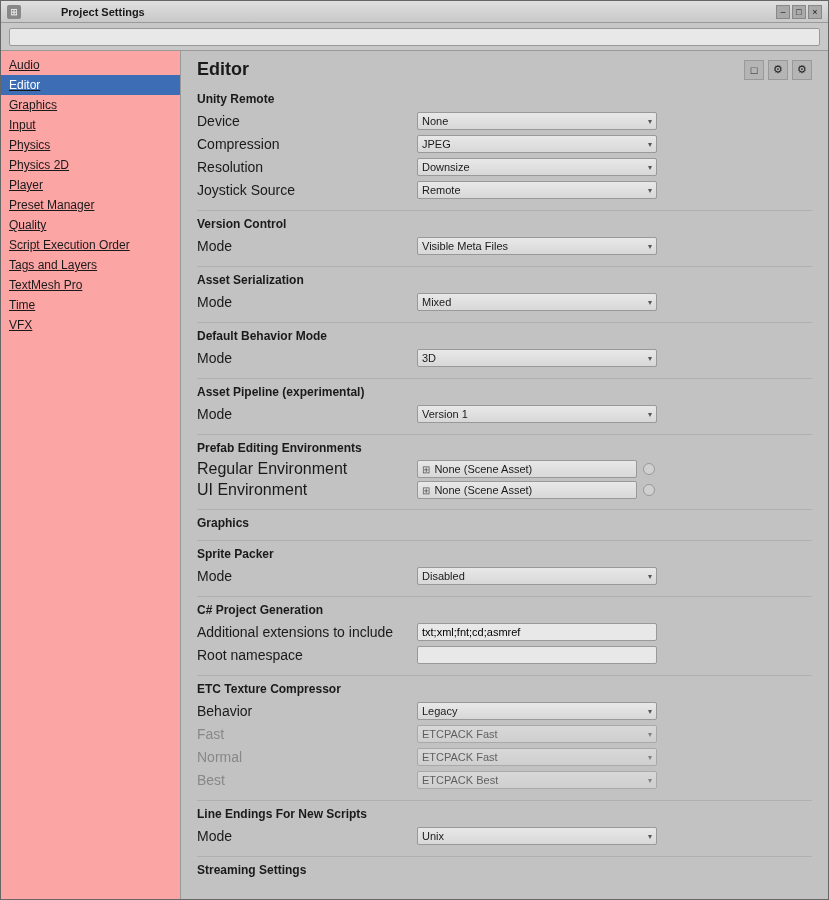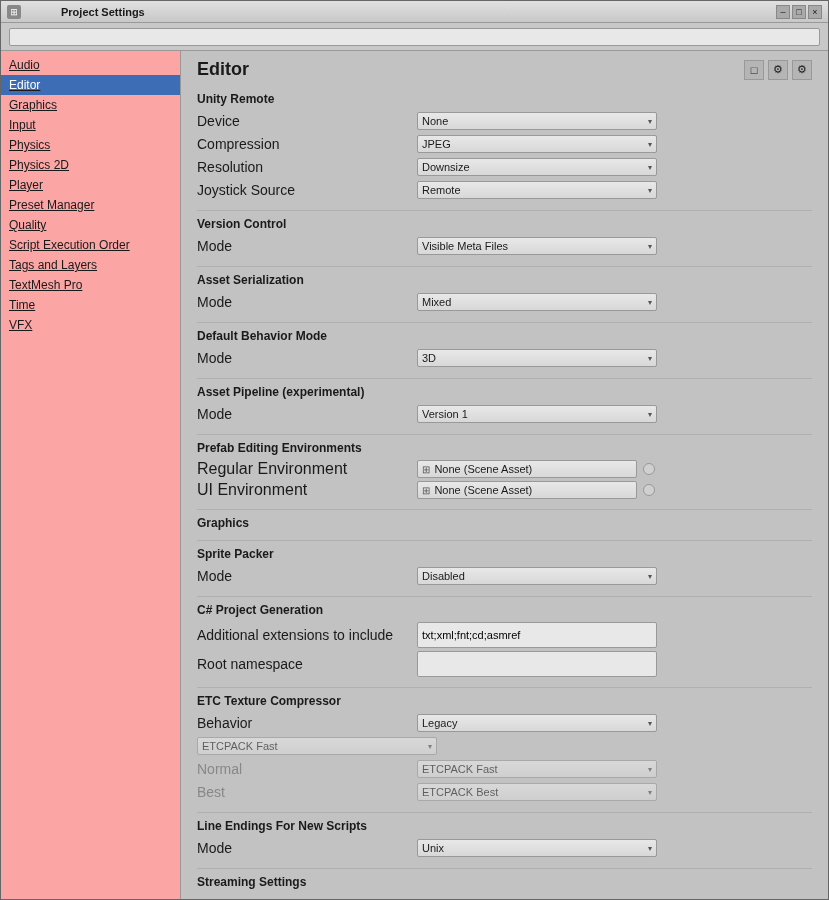--- a/index.html
+++ b/index.html
@@ -176,21 +176,21 @@
       align-items: center;
       justify-content: space-between;
       cursor: pointer;
     }
     .dropdown-arrow {
       font-size: 8px;
       color: #555;
     }
     .text-input {
       width: 240px;
-      height: 26px;
+      height: 18px;
       background: #e8e8e8;
       border: 1px solid #999;
       border-radius: 2px;
       padding: 0 4px;
       font-size: 11px;
     }
     .scene-picker {
       width: 220px;
       height: 18px;
       background: linear-gradient(to bottom, #e8e8e8, #d8d8d8);
@@ -473,20 +473,21 @@
         <div class="field-row">
           <span class="field-label">Behavior</span>
           <div class="field-control">
             <div class="dropdown">
               <span>Legacy</span>
               <span class="dropdown-arrow">▾</span>
             </div>
           </div>
         </div>
         <div class="field-row">
+          <span class="field-label dimmed">Fast</span>
           <div class="field-control">
             <div class="dropdown" style="opacity:0.6;">
               <span>ETCPACK Fast</span>
               <span class="dropdown-arrow">▾</span>
             </div>
           </div>
         </div>
         <div class="field-row">
           <span class="field-label dimmed">Normal</span>
           <div class="field-control">

